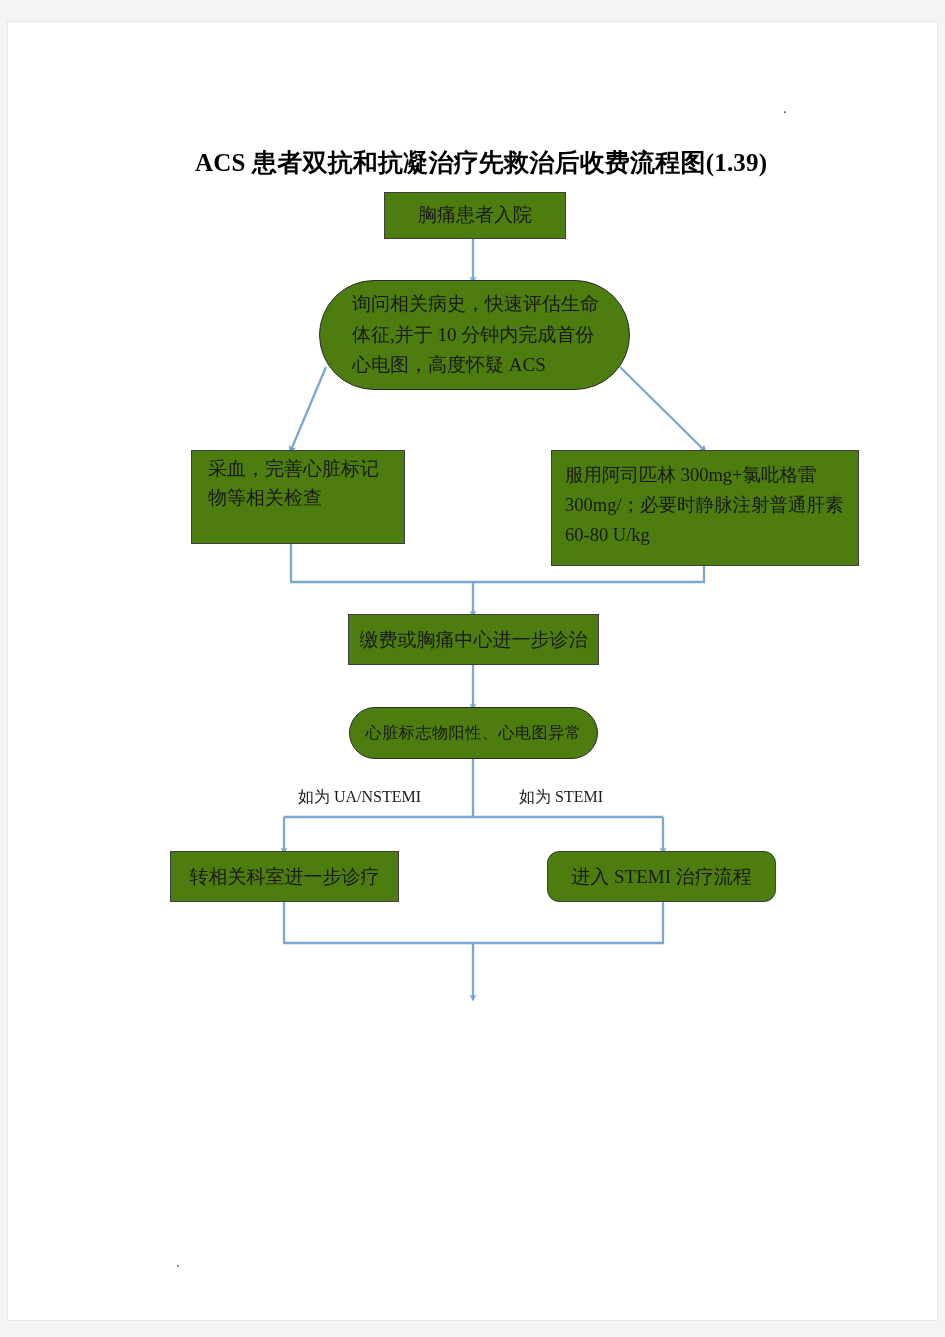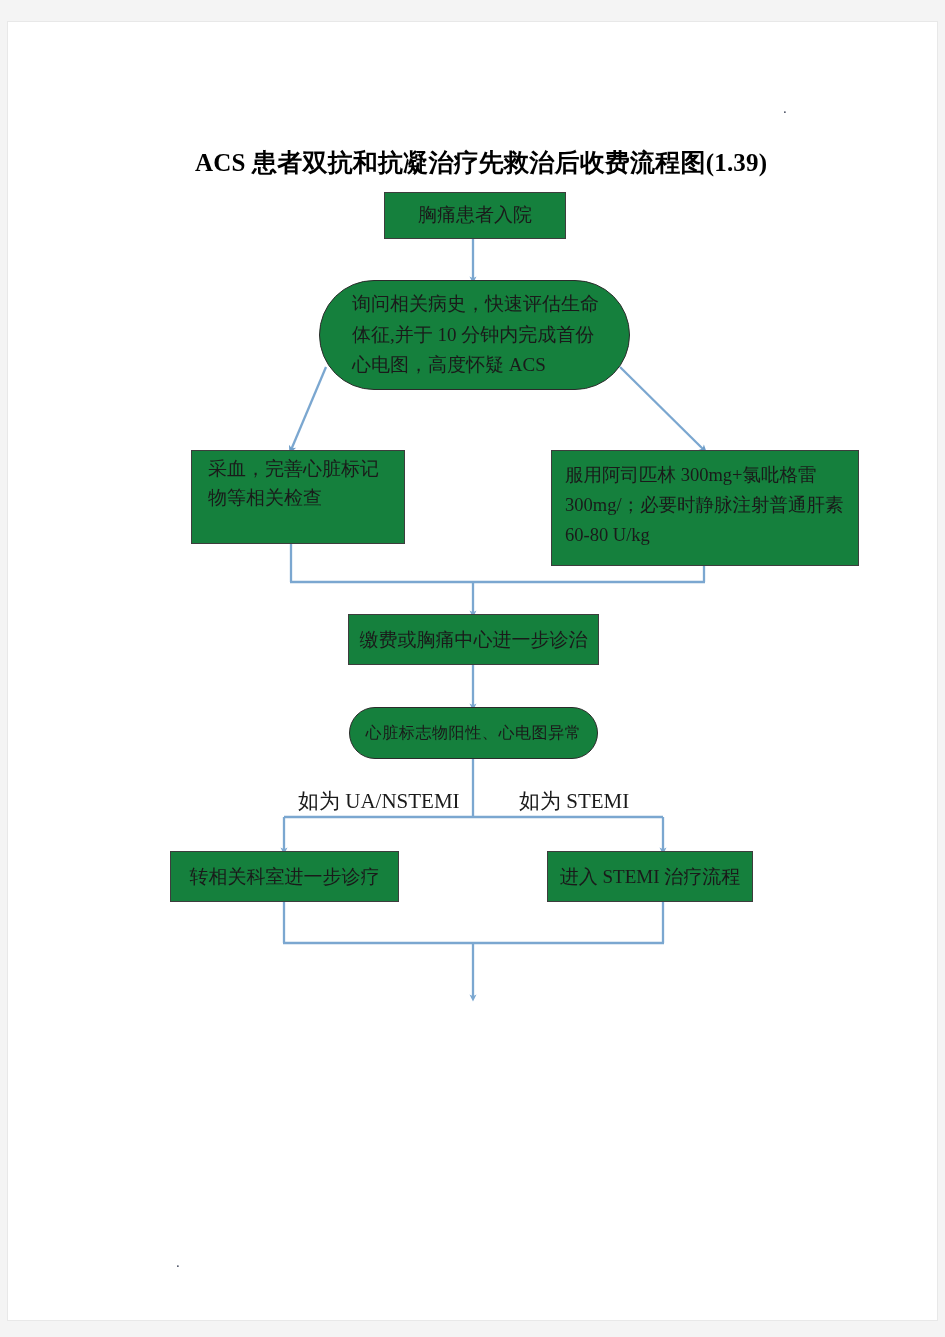--- a/index.html
+++ b/index.html
@@ -48,21 +48,21 @@
     font-weight: bold;
     font-size: 25px;
     color: #000000;
     white-space: nowrap;
     letter-spacing: 0.2px;
   }
   
   .node {
     position: absolute;
     box-sizing: border-box;
-    background: #15803d;
+    background: #4d7c0f;
     display: flex;
     align-items: center;
     justify-content: center;
     text-align: center;
   }
   .node .txt {
     display: block;
     width: 100%;
     color: #1a1a1a;
     font-family: "Liberation Serif", "DejaVu Serif", serif;
@@ -111,21 +111,21 @@
     letter-spacing: 0.6px;
   }
   #n-nstemi .txt { font-size: 19px; }
   #n-stemi  .txt { font-size: 19px; }
   #n-pay    .txt { font-size: 19px; }
 
   
   .edge-label {
     position: absolute;
     font-family: "Liberation Serif", "DejaVu Serif", serif;
-    font-size: 21px;
+    font-size: 16px;
     color: #1a1a1a;
     white-space: nowrap;
   }
   
   .mark {
     position: absolute;
     font-family: "Liberation Serif", "DejaVu Serif", serif;
     font-size: 15px;
     color: #444a5e;
     line-height: 1;
@@ -197,21 +197,21 @@
     </div>
 
     <div class="node rounded" id="n-decision" style="left:341px; top:685px; width:249px; height:52px;">
       <span class="txt">心脏标志物阳性、心电图异常</span>
     </div>
 
     <div class="node rect" id="n-nstemi" style="left:162px; top:829px; width:229px; height:51px;">
       <span class="txt">转相关科室进一步诊疗</span>
     </div>
 
-    <div class="node rect" id="n-stemi" style="left:539px; top:829px; width:206px; height:51px;">
+    <div class="node rect" id="n-stemi" style="left:539px; top:829px; width:229px; height:51px;border-radius:12px;">
       <span class="txt">进入 STEMI 治疗流程</span>
     </div>
 
 
     <div class="edge-label" style="left:290px; top:765px;">如为 UA/NSTEMI</div>
 
     <div class="edge-label" style="left:511px; top:765px;">如为 STEMI</div>
 
     <div class="mark" style="left:775px; top:79px;">.</div>
     <div class="mark" style="left:168px; top:1233px;">.</div>

